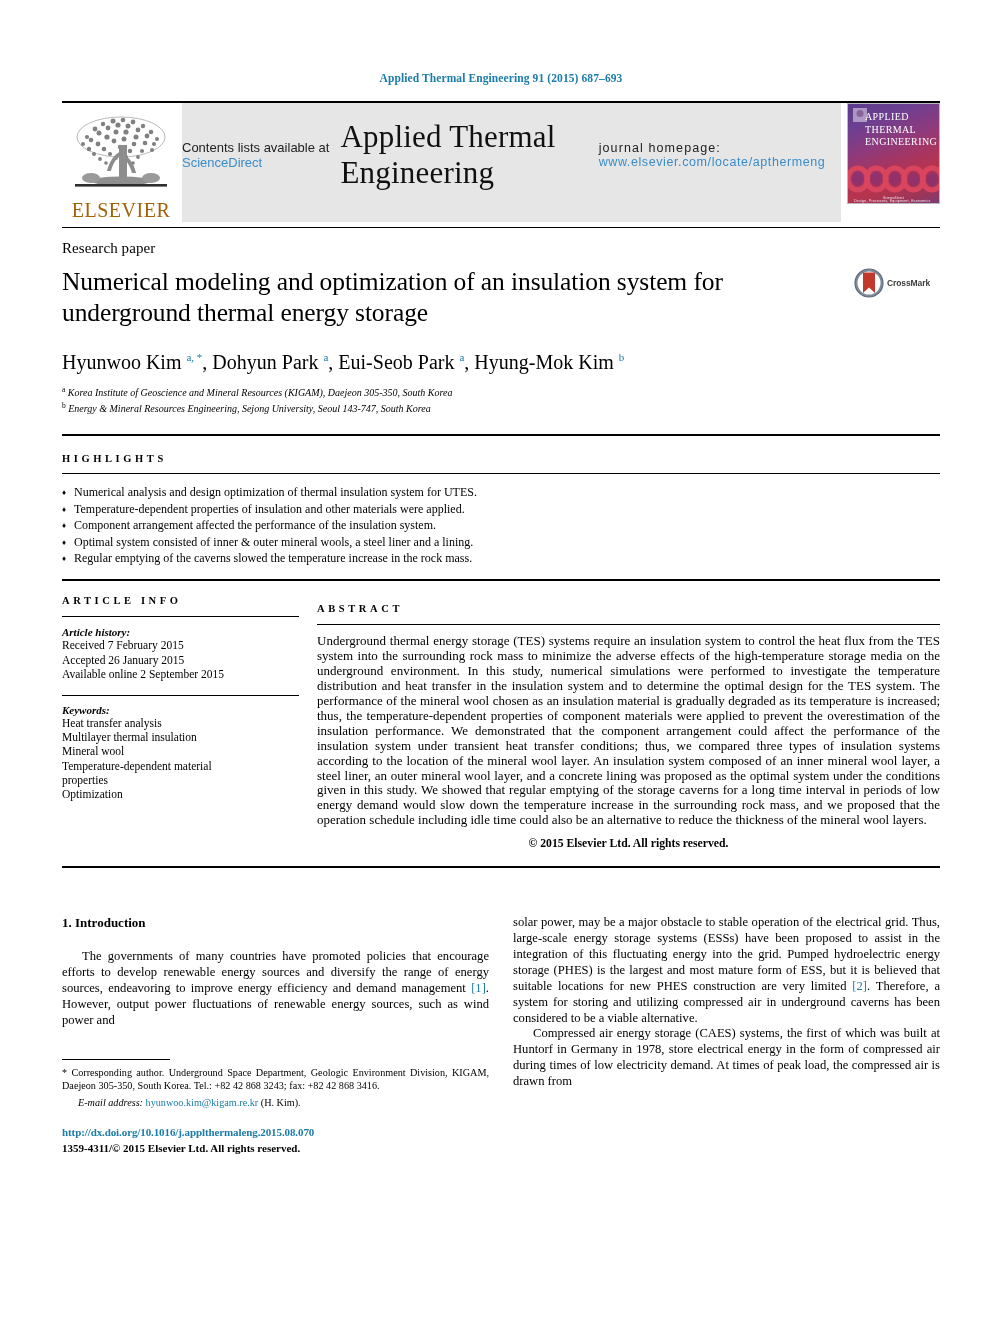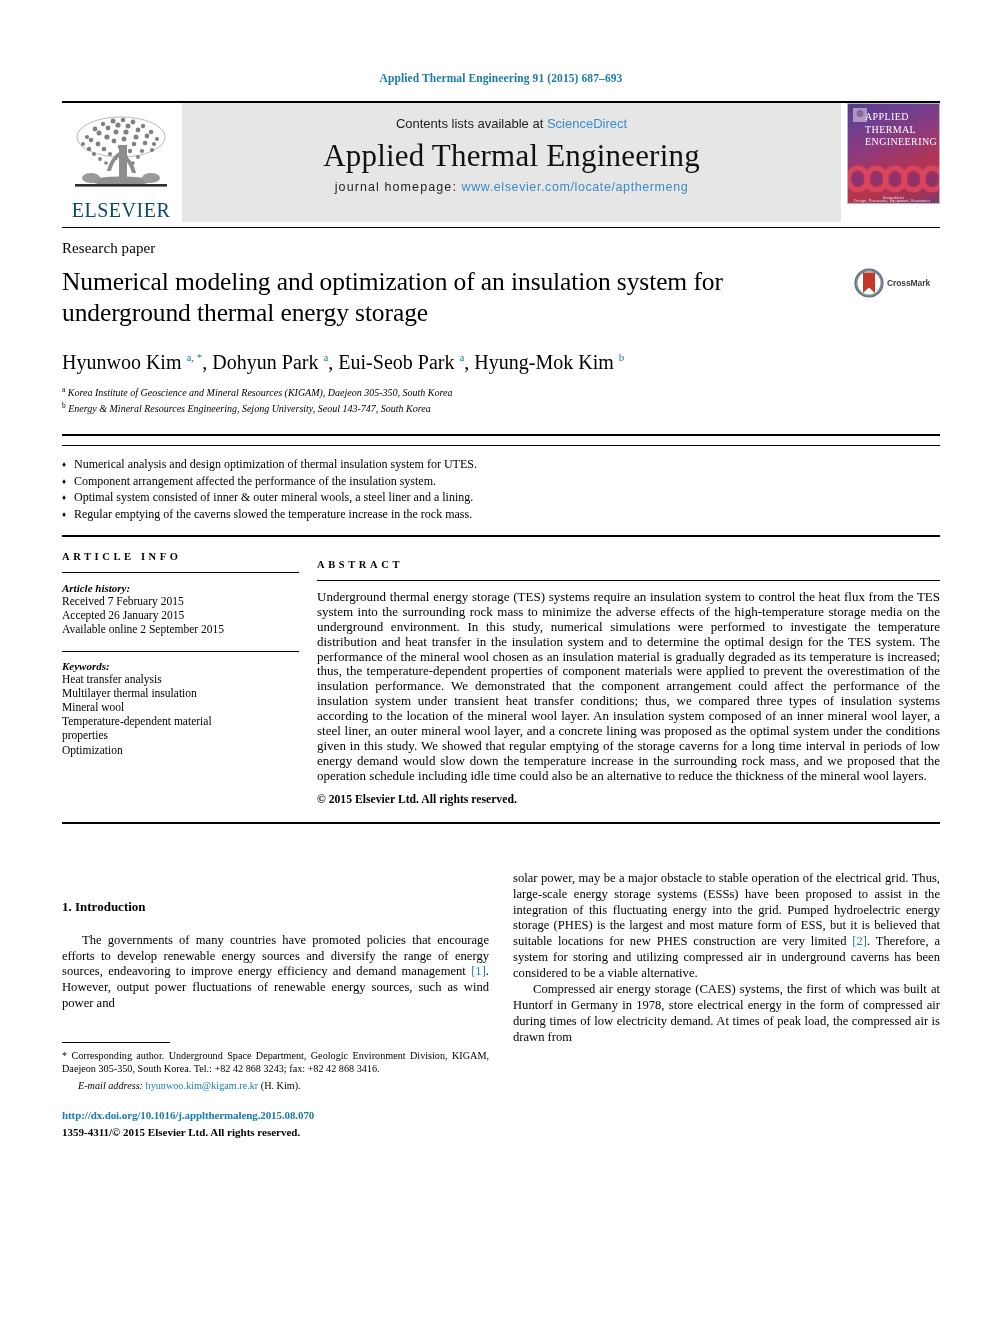--- a/index.html
+++ b/index.html
@@ -57,30 +57,30 @@
     justify-content: flex-end;
     align-items: center;
     padding-bottom: 2px;
     box-sizing: border-box;
   }
   .tree-svg { display:block; }
   .elsevier-word {
     font-family: "Liberation Serif", serif;
     font-size: 20px;
     letter-spacing: 0.5px;
-    color: #0c4a6e;
+    color: #a16207;
     font-weight: normal;
     line-height: 1;
     margin-top: 1px;
   }
   .banner {
     flex: 1 1 auto;
     background: #e6e6e6;
     display: flex;
-    flex-direction: column;
+    flex-direction: row;
     justify-content: space-between;
     align-items: center;
     padding: 13px 0 28px 0;
     box-sizing: border-box;
     margin-left: 2px;
     margin-right: 6px;
   }
   .banner-top {
     font-family: "Liberation Sans", sans-serif;
     font-size: 13px;
@@ -253,41 +253,41 @@
   }
   .kw-block { margin-top: 14px; border-top: 1.1px solid #000; padding-top: 0; }
   .kw-block .kw-head { margin-top: 8px; }
   .abstract-body {
     font-size: 13px;
     line-height: 14.9px;
     text-align: justify;
     margin-top: 9px;
   }
   .copyright {
-    text-align: left;
+    text-align: center;
     font-size: 11.7px;
     margin-top: 9px;
     font-weight: bold;
   }
   .rule-thick4 { border-top: 2.6px solid #000; margin-top: 16px; }
 
   
   .cols {
     display: flex;
     margin-top: 47px;
     position: relative;
   }
   .col {
     flex: 0 0 427px;
     width: 427px;
     font-size: 12.6px;
     line-height: 15.9px;
     text-align: justify;
   }
-  .col.left { margin-right: 24px; margin-top: 28px; }
+  .col.left { margin-right: 24px; }
   .sec-head {
     font-weight: bold;
     font-size: 13px;
     margin-bottom: 18px;
   }
   .col p { margin: 0; text-indent: 20px; }
   .ref { color: #1a7ca8; }
 
   .footnote-wrap {
     margin-top: 30px;
@@ -455,23 +455,25 @@
         <sup>a</sup>
         <span>Korea Institute of Geoscience and Mineral Resources (KIGAM), Daejeon 305-350, South Korea</span>
       </div>
       <div>
         <sup>b</sup>
         <span>Energy &amp; Mineral Resources Engineering, Sejong University, Seoul 143-747, South Korea</span>
       </div>
     </div>
 
     <div class="rule-thick2"></div>
+    <div class="sec-label">HIGHLIGHTS</div>
     <div class="rule-med"></div>
     <ul class="hl-list">
       <li>Numerical analysis and design optimization of thermal insulation system for UTES.</li>
+      <li>Temperature-dependent properties of insulation and other materials were applied.</li>
       <li>Component arrangement affected the performance of the insulation system.</li>
       <li>Optimal system consisted of inner &amp; outer mineral wools, a steel liner and a lining.</li>
       <li>Regular emptying of the caverns slowed the temperature increase in the rock mass.</li>
     </ul>
 
     <div class="rule-thick3"></div>
     <div class="ia-row">
 
       <div class="ia-left">
         <div class="sec-label" style="margin-top:0;">ARTICLE INFO</div>

